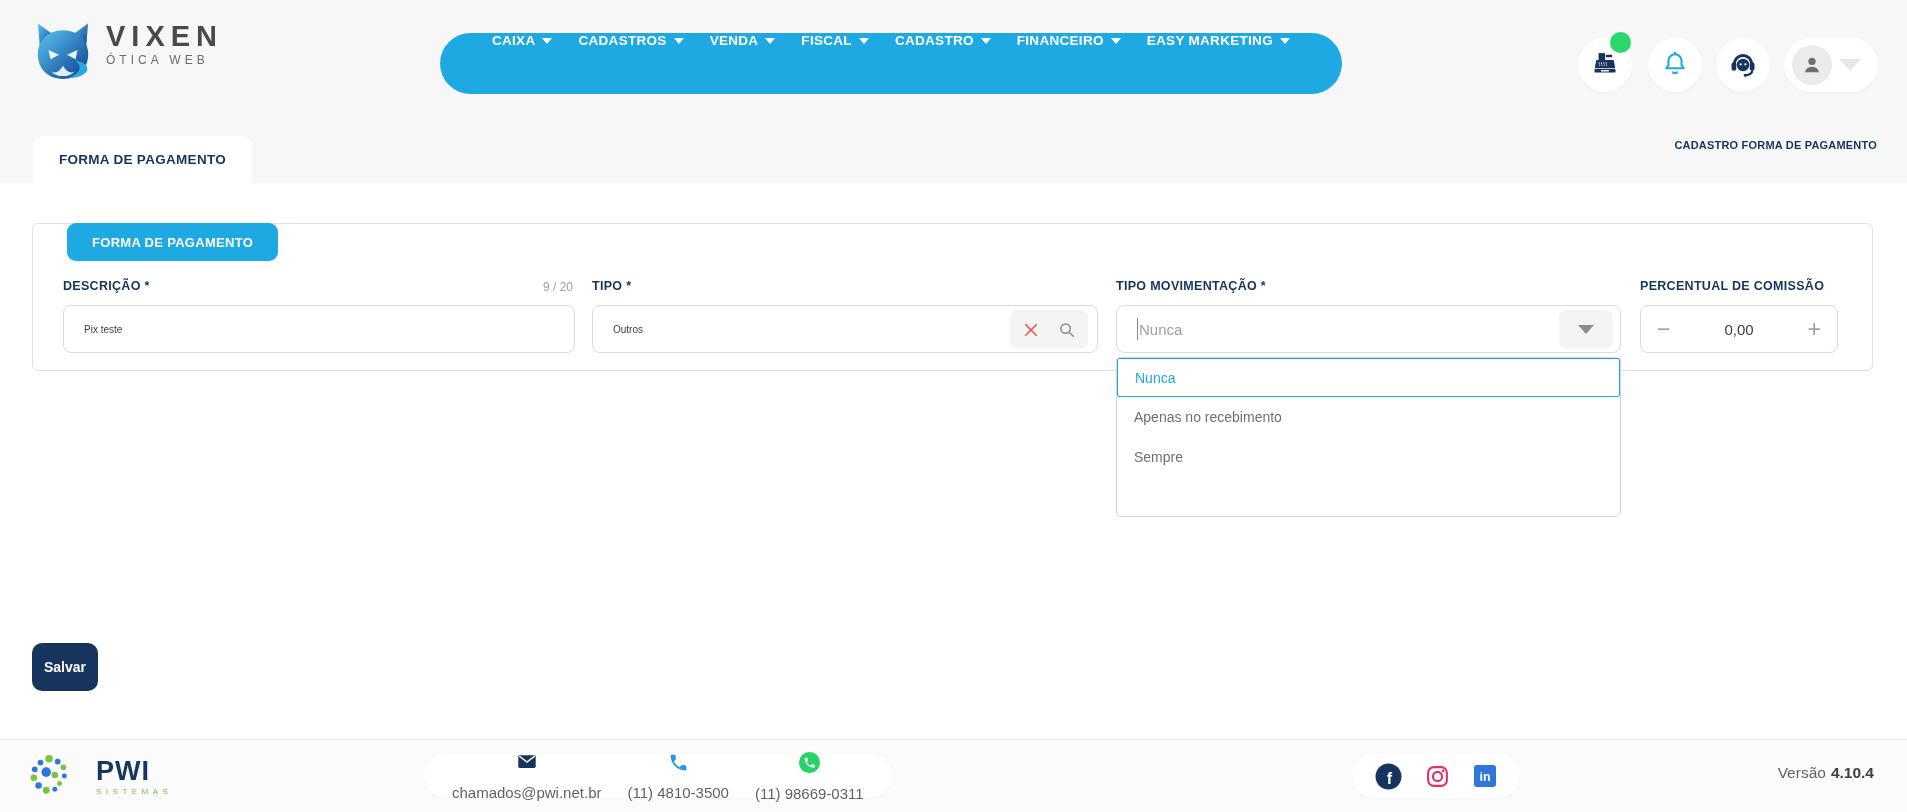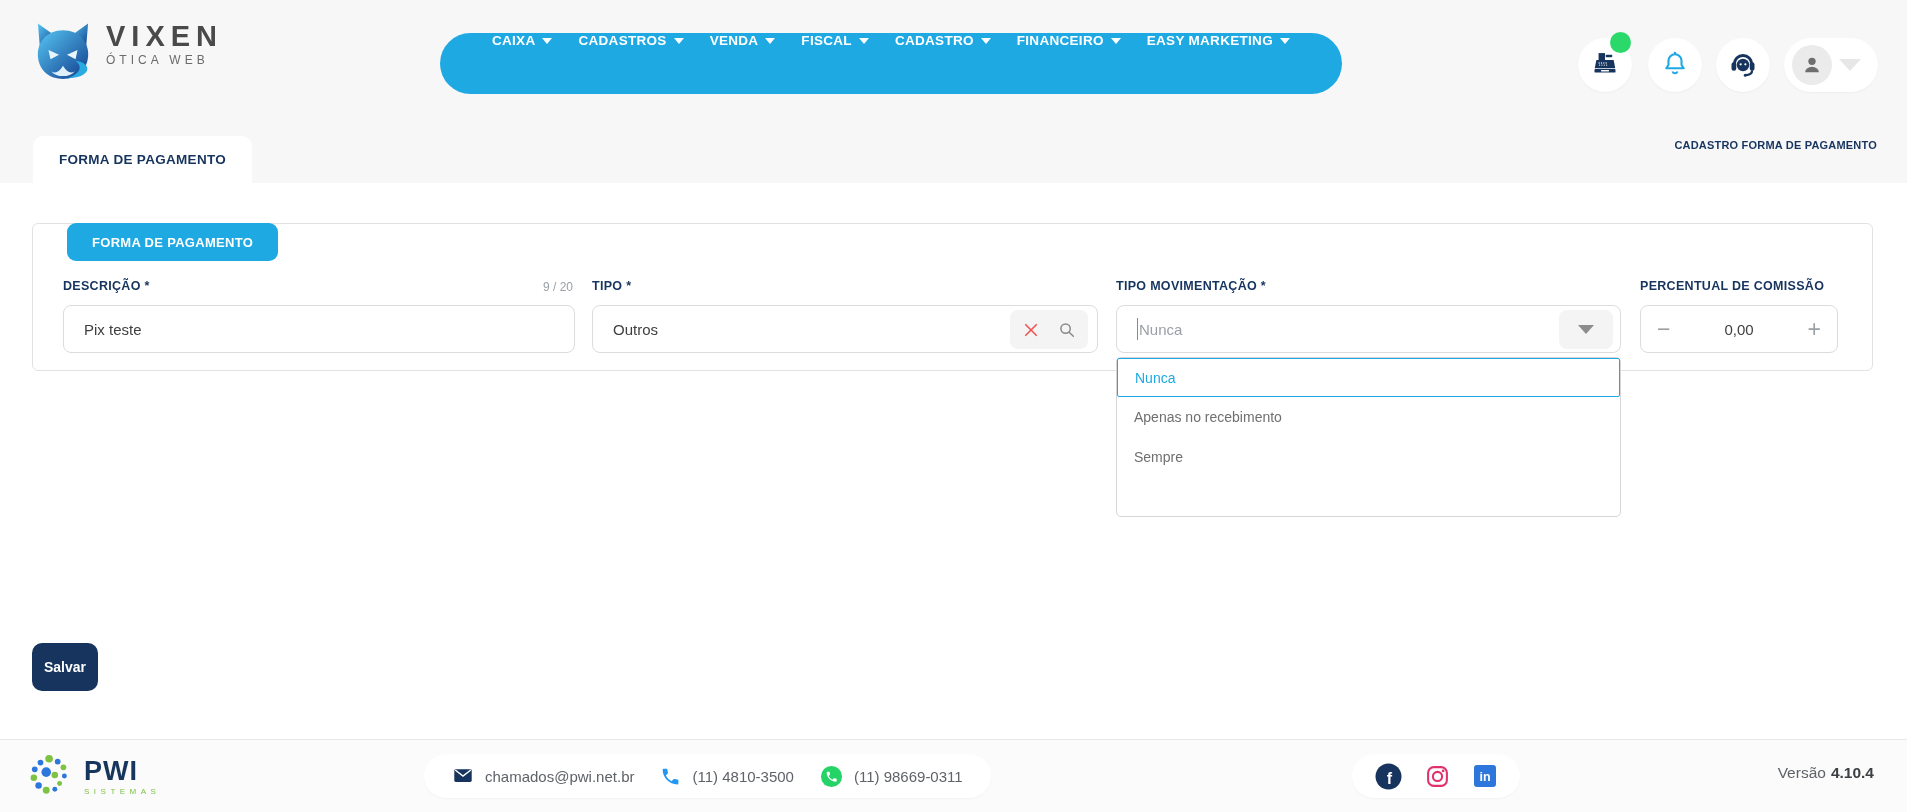--- a/index.html
+++ b/index.html
@@ -49,21 +49,21 @@
 
   .fgroup{position:absolute;top:55px;}
   .fgroup.g1{left:30px;width:512px;}
   .fgroup.g2{left:559px;width:506px;}
   .fgroup.g3{left:1083px;width:505px;}
   .fgroup.g4{left:1607px;width:198px;}
   .flabel{font-size:12.5px;font-weight:700;color:#16345E;letter-spacing:.3px;}
   .counter{position:absolute;right:2px;top:1px;font-size:12px;color:#9AA0A6;}
   .fbox{margin-top:12px;height:48px;border:1px solid #DCDCDC;border-radius:8px;background:#fff;
         display:flex;align-items:center;box-sizing:border-box;position:relative;}
-  input.fval{border:none;outline:none;font-size:15px;color:#3F3F3F;padding:0 0 0 20px;
+  input.fval{border:none;outline:none;font-size:10px;color:#3F3F3F;padding:0 0 0 20px;
              width:70%;background:transparent;font-family:inherit;}
   .tools{position:absolute;right:9px;top:4px;height:39px;width:78px;background:#F4F4F4;
          border-radius:8px;display:flex;align-items:center;justify-content:space-evenly;}
   .tool-btn{display:flex;align-items:center;justify-content:center;cursor:pointer;width:30px;height:30px;}
   .dd-btn{position:absolute;right:7px;top:4px;width:54px;height:39px;background:#F4F4F4;
           border-radius:8px;display:flex;align-items:center;justify-content:center;cursor:pointer;}
   .dd-tri{width:0;height:0;border-left:8px solid transparent;border-right:8px solid transparent;
           border-top:9px solid #8C8C8C;}
   .ph-caret{width:1px;height:22px;background:#8a8a8a;margin-left:20px;}
   .ph-text{color:#9AA0A6;font-size:15px;margin-left:1px;}
@@ -78,26 +78,26 @@
            color:#6F6F6F;box-sizing:border-box;cursor:pointer;}
   .dd-item.selected{color:#1FA9E3;border:1px solid #1FA9E3;border-radius:2px;height:39px;}
 
   .salvar{position:absolute;left:32px;top:460px;width:66px;height:48px;background:#16345E;
           border:none;border-radius:10px;color:#fff;font-weight:700;font-size:14px;
           font-family:inherit;cursor:pointer;}
 
   
   .footer{position:absolute;left:0;top:739px;width:1907px;height:73px;background:#FBFBFC;
           border-top:1px solid #E8E8E8;box-sizing:border-box;}
-  .pwi{position:absolute;left:30px;top:13px;display:flex;align-items:center;gap:12px;}
+  .pwi{position:absolute;left:30px;top:13px;display:flex;align-items:center;gap:24px;}
   .pwi-name{font-size:27px;font-weight:700;color:#17365D;letter-spacing:1px;line-height:1;}
   .pwi-sub{font-size:8px;color:#7DC242;letter-spacing:4.5px;margin-top:2px;}
   .contact-pill{position:absolute;left:424px;top:14px;height:44px;background:#fff;border-radius:22px;
                 display:flex;align-items:center;gap:26px;padding:0 28px;box-shadow:0 1px 2px rgba(0,0,0,.03);}
-  .contact-item{display:flex;align-items:center;gap:11px;font-size:15px;color:#5F6368;cursor:pointer;}
+  .contact-item{display:flex;align-items:center;gap:11px;font-size:15px;color:#5F6368;cursor:pointer;flex-direction:column;}
   .social-pill{position:absolute;left:1352px;top:14px;height:44px;background:#fff;border-radius:22px;
                display:flex;align-items:center;gap:23px;padding:0 23px;box-shadow:0 1px 2px rgba(0,0,0,.03);}
   .social-btn{display:flex;align-items:center;justify-content:center;cursor:pointer;}
   .version{position:absolute;right:33px;top:24px;font-size:15.5px;color:#5F6368;}
   .version b{color:#3C4043;margin-left:5px;text-align:center;}
 </style>
 </head>
 <body>
 
 <div class="header">

